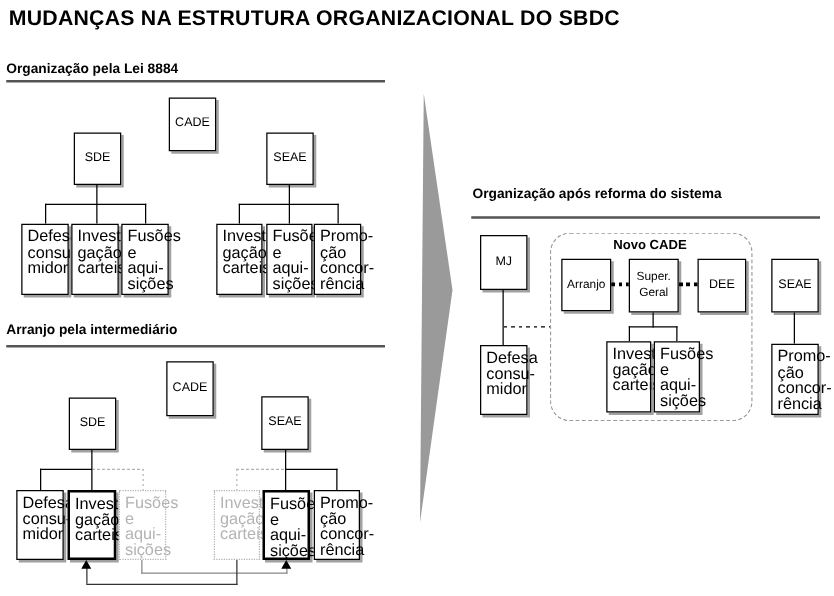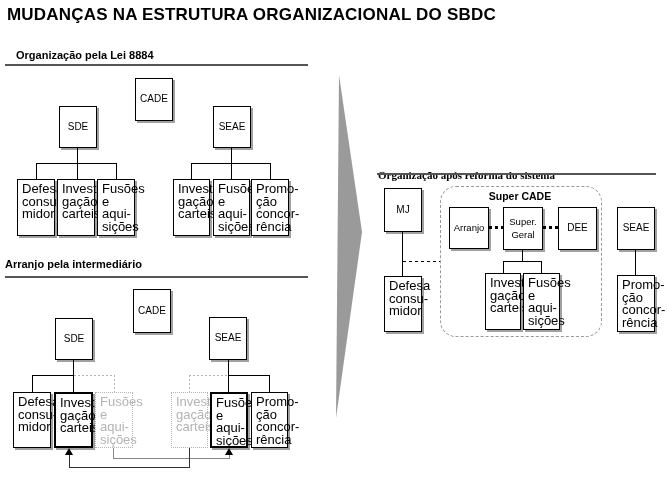--- a/index.html
+++ b/index.html
@@ -32,21 +32,21 @@
   .transition-arrow path{fill:var(--arrow,#9a9a9a);}
 </style>
 </head>
 <body>
 
 <div id="canvas">
 
   <div class="title">MUDANÇAS NA ESTRUTURA ORGANIZACIONAL DO SBDC</div>
 
   <div>
-    <div class="hdr" style="left:5px;top:49px;margin-left:11px;">Organização pela Lei 8884</div>
+    <div class="hdr" style="left:5px;top:49px;">Organização pela Lei 8884</div>
     <div class="rule" style="left:5px;top:64px;width:303px;"></div>
 
     <div class="bx cc" style="left:135px;top:78px;width:38px;height:43px;">CADE</div>
     <div class="bx cc" style="left:59px;top:106px;width:38px;height:42px;">SDE</div>
     <div class="bx cc" style="left:213px;top:106px;width:38px;height:42px;">SEAE</div>
 
     <div class="vl" style="left:77px;top:148px;height:31px;"></div>
     <div class="hl" style="left:36px;top:163px;width:81px;"></div>
     <div class="vl" style="left:36px;top:163px;height:16px;"></div>
     <div class="vl" style="left:116px;top:163px;height:16px;"></div>
@@ -126,27 +126,27 @@
     <div class="hl dk" style="left:69px;top:467px;width:121px;"></div>
     <div class="vl dk" style="left:69px;top:452px;height:15px;"></div>
     <div class="arrowhead" style="left:65px;top:448px;"></div>
   </div>
 
   <svg class="transition-arrow" style="left:330px;top:70px;" width="40" height="355" viewBox="0 0 40 355">
     <path d="M9 5 L32 162 L6 348 Z"></path>
   </svg>
 
   <div>
-    <div class="hdr" style="left:378px;top:169px;font-family:Liberation Serif, serif;">Organização após reforma do sistema</div>
+    <div class="hdr" style="left:378px;top:149px;">Organização após reforma do sistema</div>
     <div class="rule" style="left:377px;top:173px;width:279px;"></div>
 
     <div class="bx cc" style="left:384px;top:188px;width:38px;height:44px;">MJ</div>
 
     <div class="nc-container" style="left:440px;top:186px;width:160px;height:149px;"></div>
-    <div class="nc-label" style="left:440px;top:190px;width:160px;">Super CADE</div>
+    <div class="nc-label" style="left:440px;top:190px;width:160px;">Novo CADE</div>
 
     <div class="bx cc" style="left:449px;top:207px;width:40px;height:42px;font-size:9.5px;">Arranjo</div>
     <div class="bx cc" style="left:503px;top:207px;width:40px;height:43px;font-size:9.5px;">Super.
 Geral</div>
     <div class="bx cc" style="left:558px;top:207px;width:39px;height:43px;">DEE</div>
     <div class="bx cc" style="left:617px;top:207px;width:38px;height:43px;">SEAE</div>
 
     <div class="bigdots" style="left:489px;top:226px;width:14px;"></div>
     <div class="bigdots" style="left:543px;top:226px;width:15px;"></div>
 

